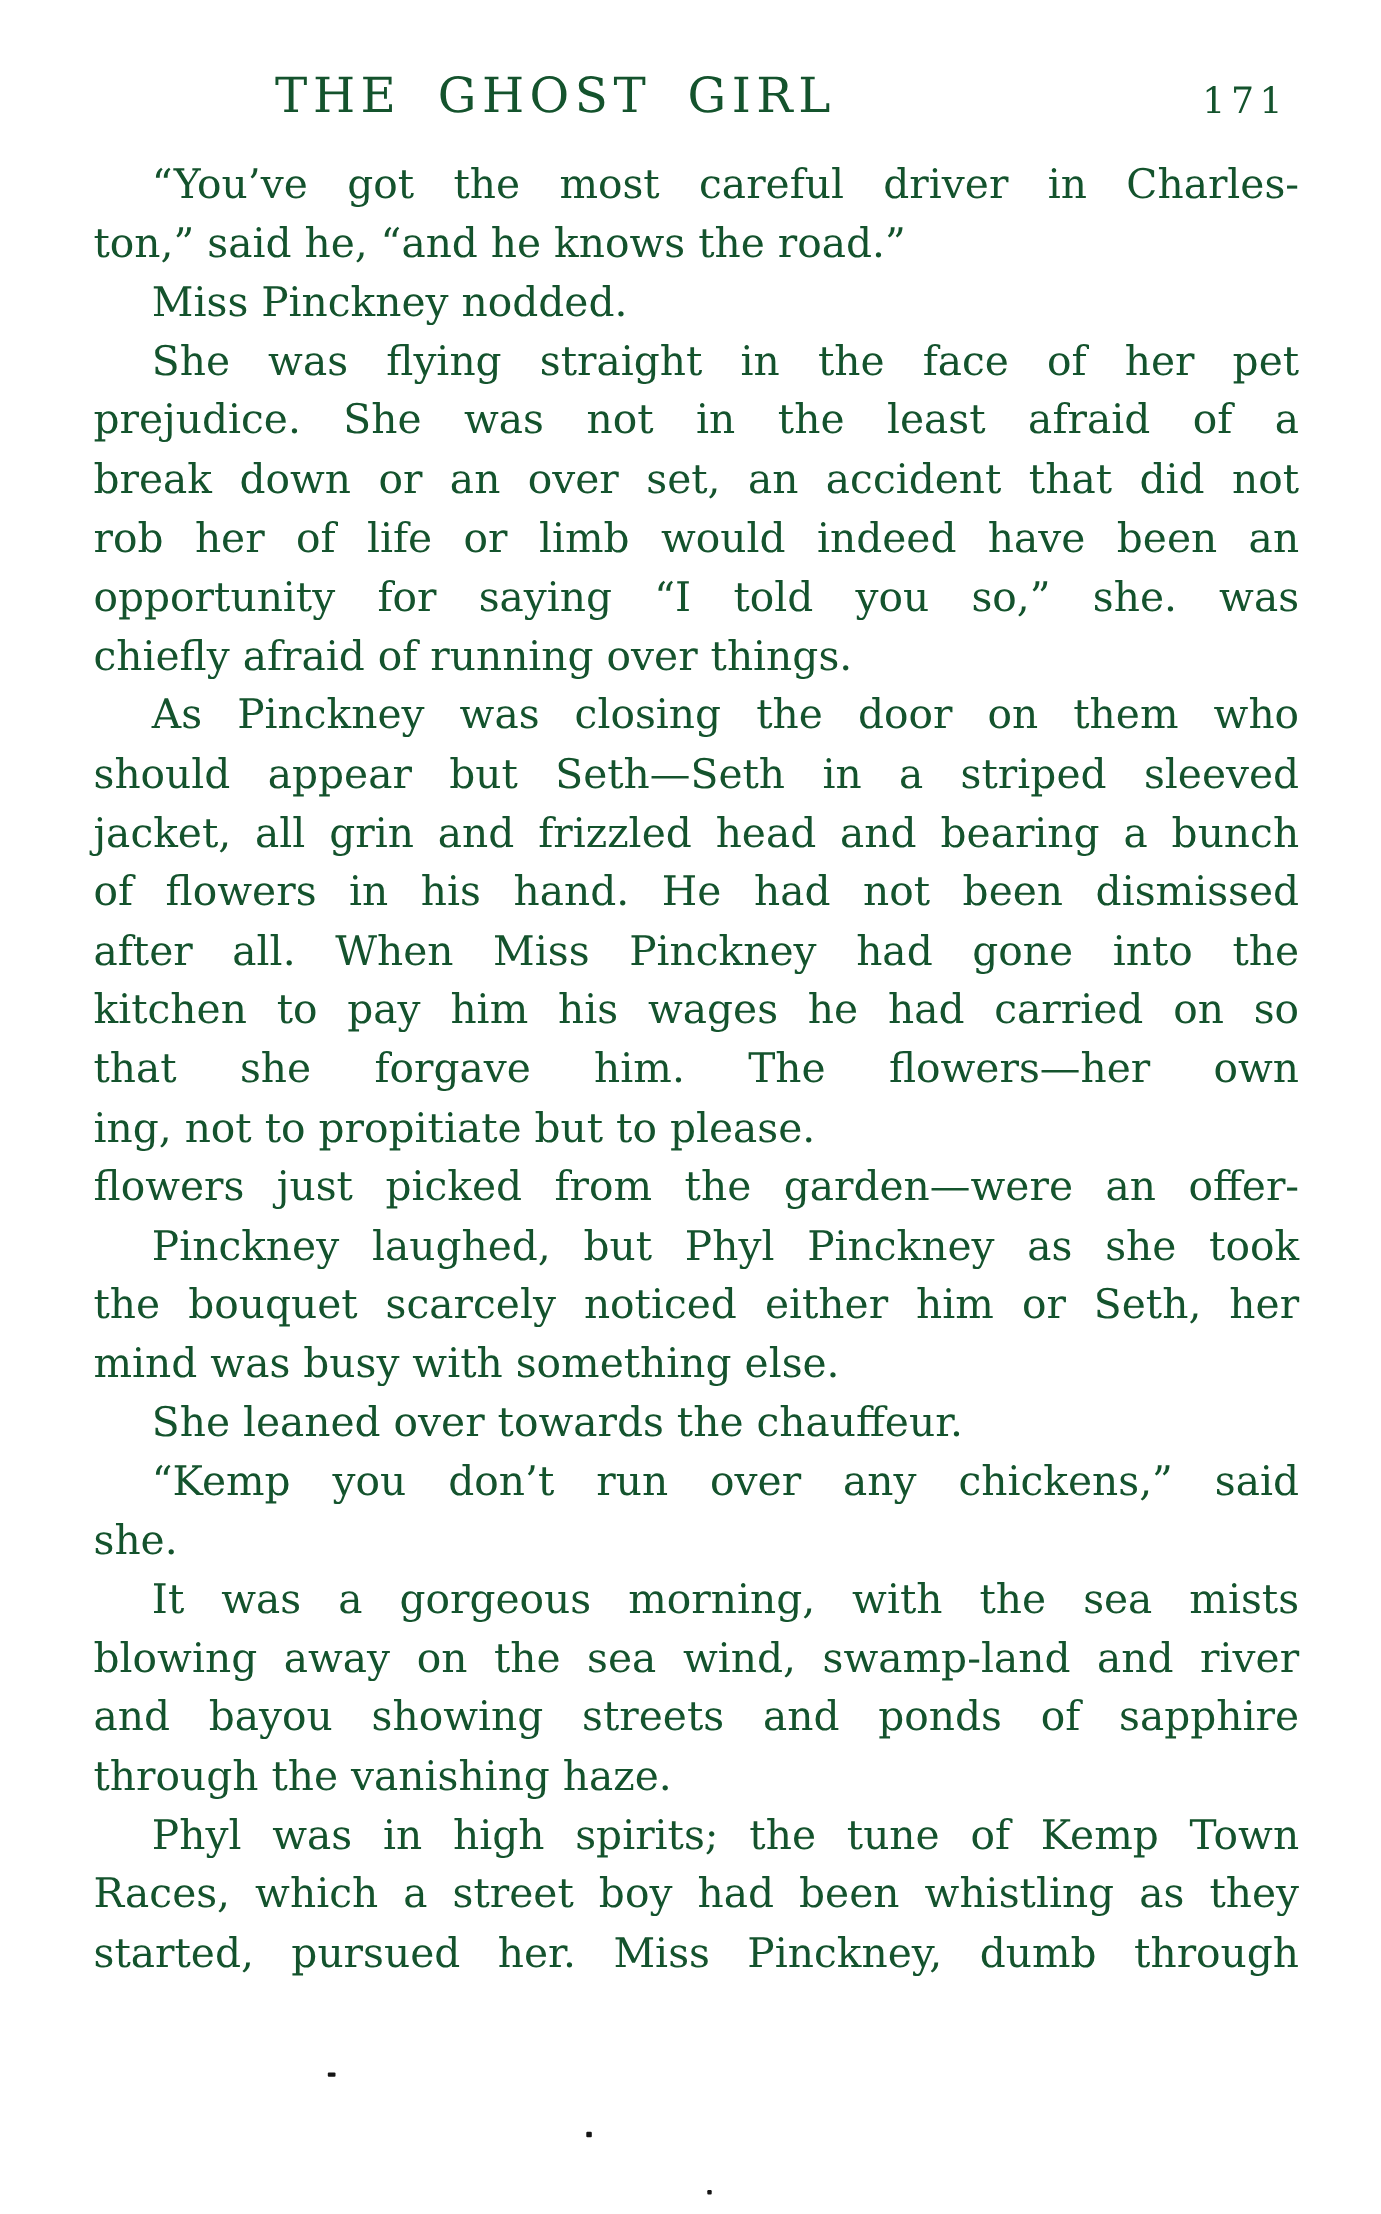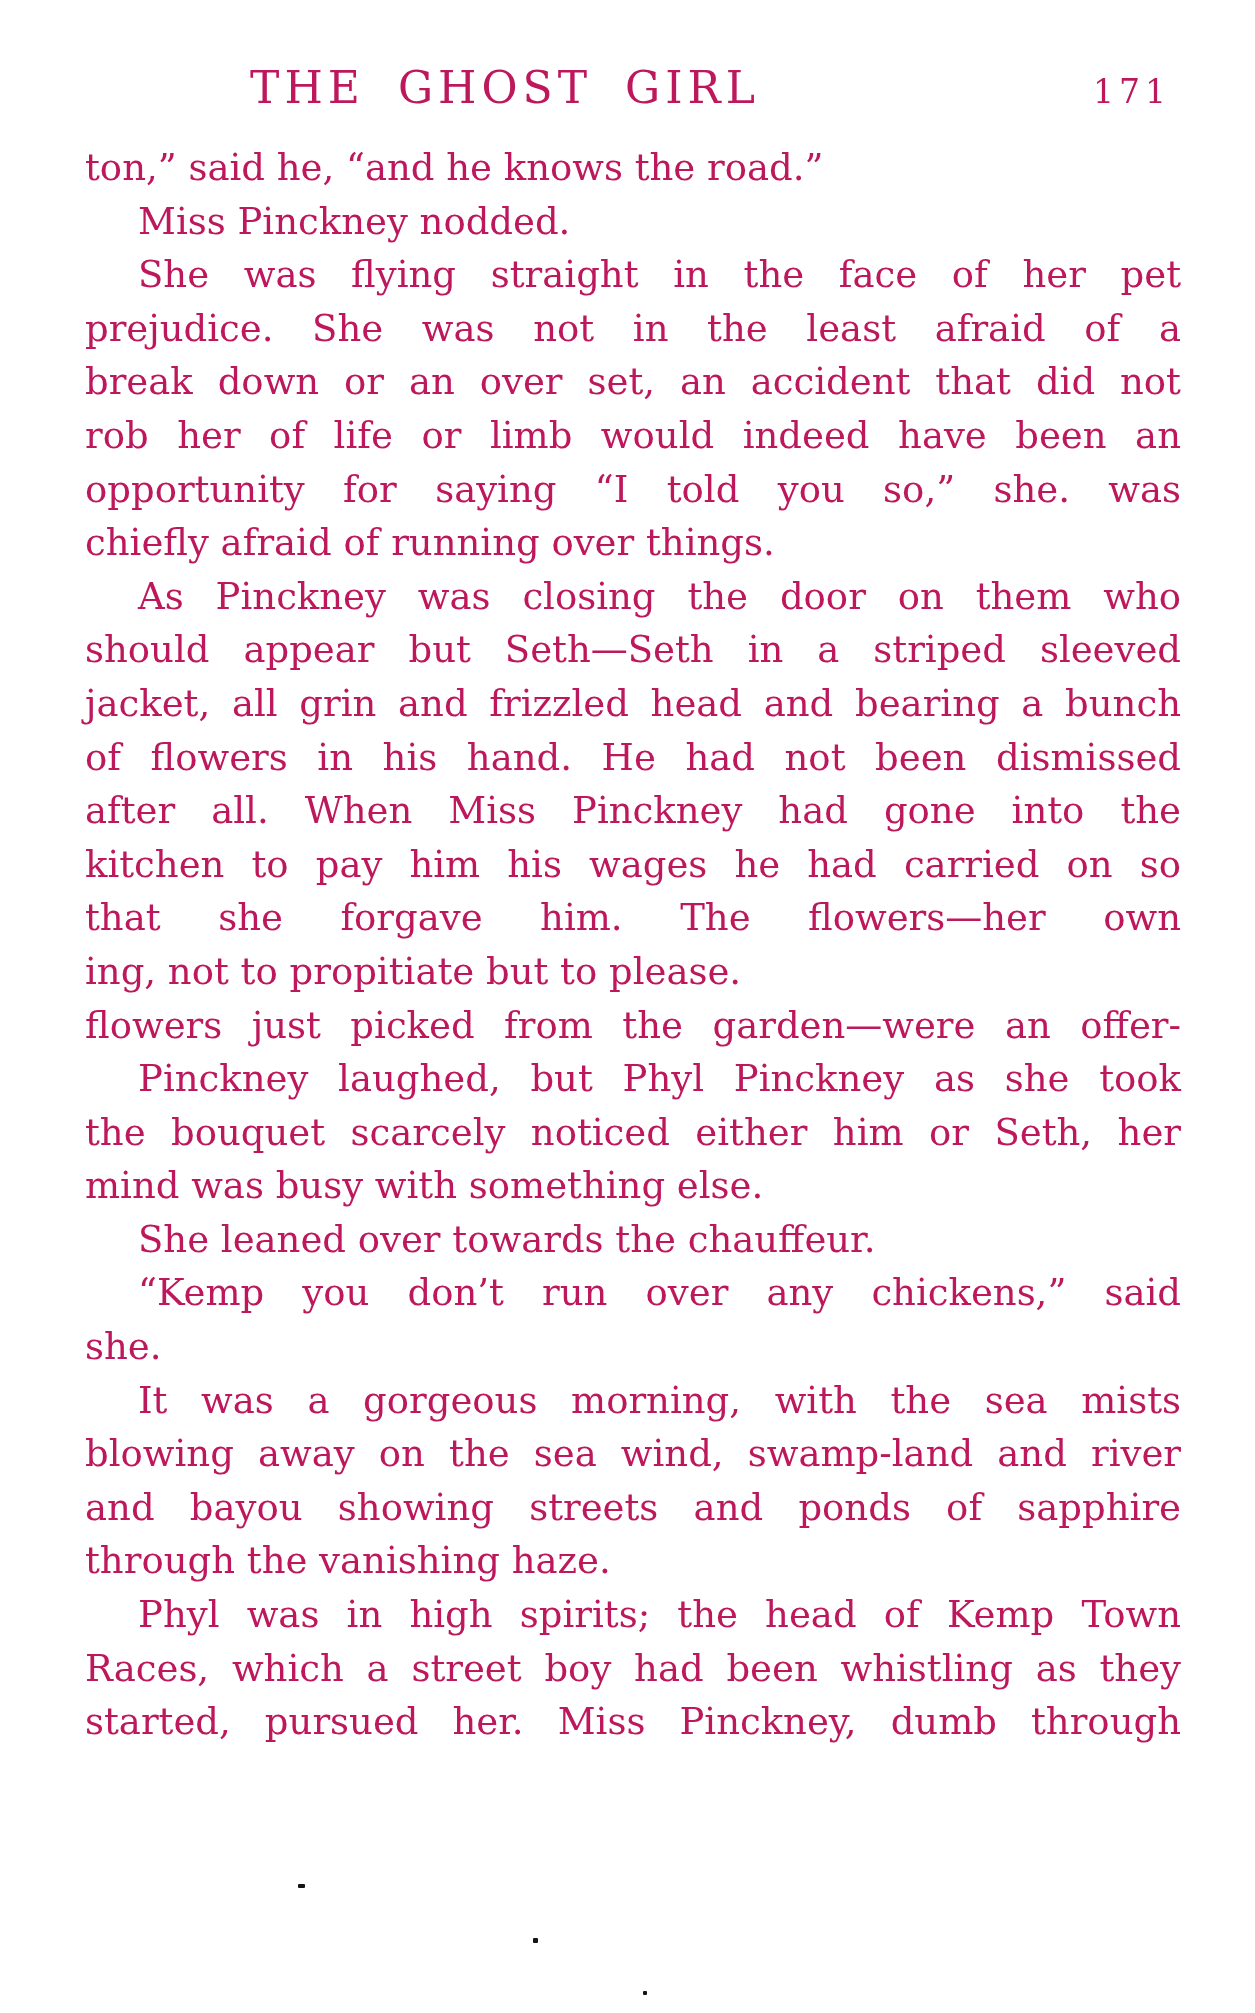--- a/index.html
+++ b/index.html
@@ -4,21 +4,21 @@
 <style>
   * { margin: 0; padding: 0; box-sizing: border-box; }
   html, body { background: #ffffff; }
   .page {
     position: relative;
     width: 1255px;
     height: 2013px;
     background: #ffffff;
     overflow: hidden;
     font-family: "DejaVu Serif", serif;
-    color: #be185d;
+    color: #14532d;
   }
   .running-title {
     position: absolute;
     top: 62px;
     left: 505px;
     transform: translateX(-50%);
     font-size: 44px;
     letter-spacing: 5px;
     word-spacing: 14px;
     white-space: nowrap;
@@ -57,20 +57,21 @@
     border-radius: 1px;
   }
 </style>
 </head>
 <body>
 
 <div class="page">
   <div class="running-title">THE GHOST GIRL</div>
   <div class="folio">171</div>
   <div class="body-text">
+      <div class="line indent">“You’ve got the most careful driver in Charles-</div>
       <div class="line last">ton,” said he, “and he knows the road.”</div>
       <div class="line last indent">Miss Pinckney nodded.</div>
       <div class="line indent">She was flying straight in the face of her pet</div>
       <div class="line">prejudice.  She was not in the least afraid of a</div>
       <div class="line">break down or an over set, an accident that did not</div>
       <div class="line">rob her of life or limb would indeed have been an</div>
       <div class="line">opportunity for saying “I told you so,” she. was</div>
       <div class="line last">chiefly afraid of running over things.</div>
       <div class="line indent">As Pinckney was closing the door on them who</div>
       <div class="line">should appear but Seth—Seth in a striped sleeved</div>
@@ -84,20 +85,20 @@
       <div class="line indent">Pinckney laughed, but Phyl Pinckney as she took</div>
       <div class="line">the bouquet scarcely noticed either him or Seth, her</div>
       <div class="line last">mind was busy with something else.</div>
       <div class="line last indent">She leaned over towards the chauffeur.</div>
       <div class="line indent">“Kemp you don’t run over any chickens,” said</div>
       <div class="line last">she.</div>
       <div class="line indent">It was a gorgeous morning, with the sea mists</div>
       <div class="line">blowing away on the sea wind, swamp-land and river</div>
       <div class="line">and bayou showing streets and ponds of sapphire</div>
       <div class="line last">through the vanishing haze.</div>
-      <div class="line indent">Phyl was in high spirits; the head of Kemp Town</div>
+      <div class="line indent">Phyl was in high spirits; the tune of Kemp Town</div>
       <div class="line">Races, which a street boy had been whistling as they</div>
       <div class="line">started, pursued her.  Miss Pinckney, dumb through</div>
     </div>
 <div class="speck" style="left: 298px; top: 1884px; width: 7px; height: 4px;"></div>
     <div class="speck" style="left: 533px; top: 1938px; width: 5px; height: 5px;"></div>
     <div class="speck" style="left: 643px; top: 1991px; width: 4px; height: 4px;"></div>
   </div>
 
 </body></html>

